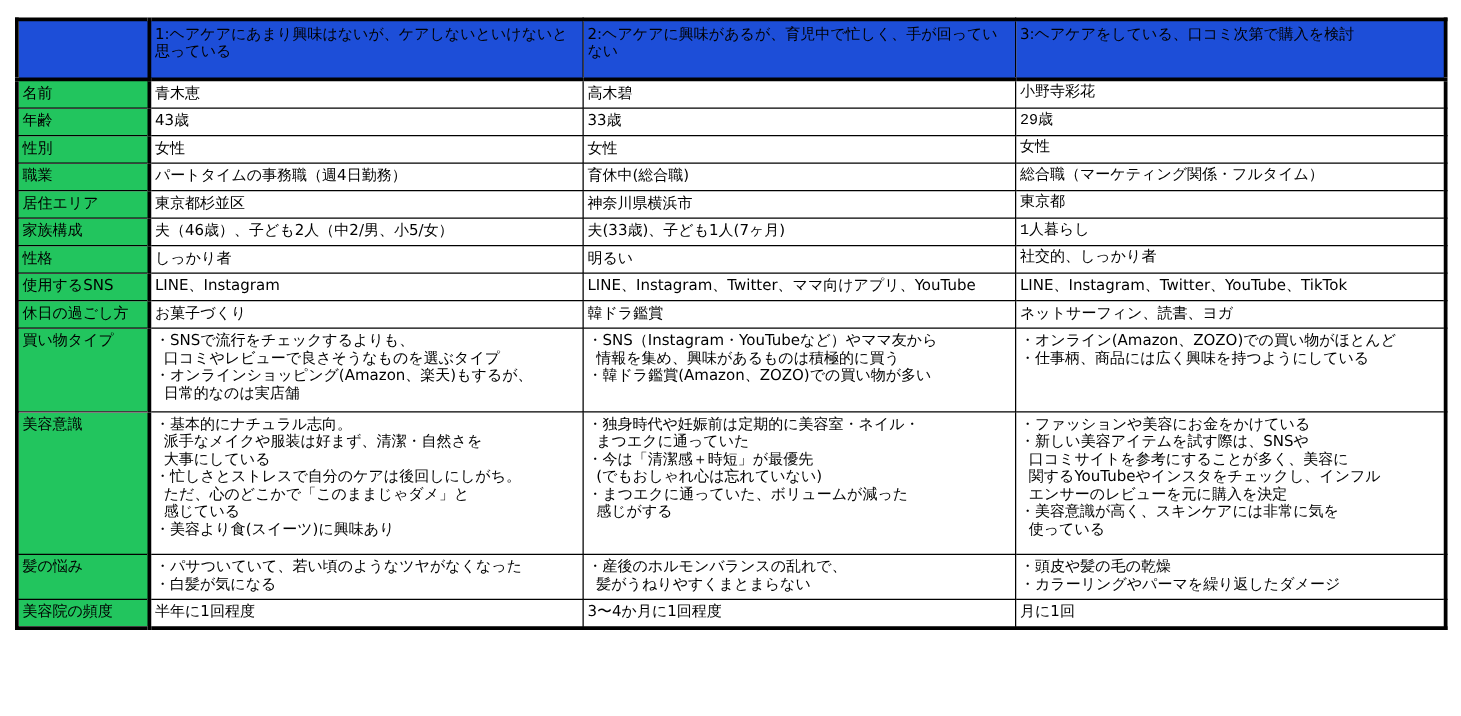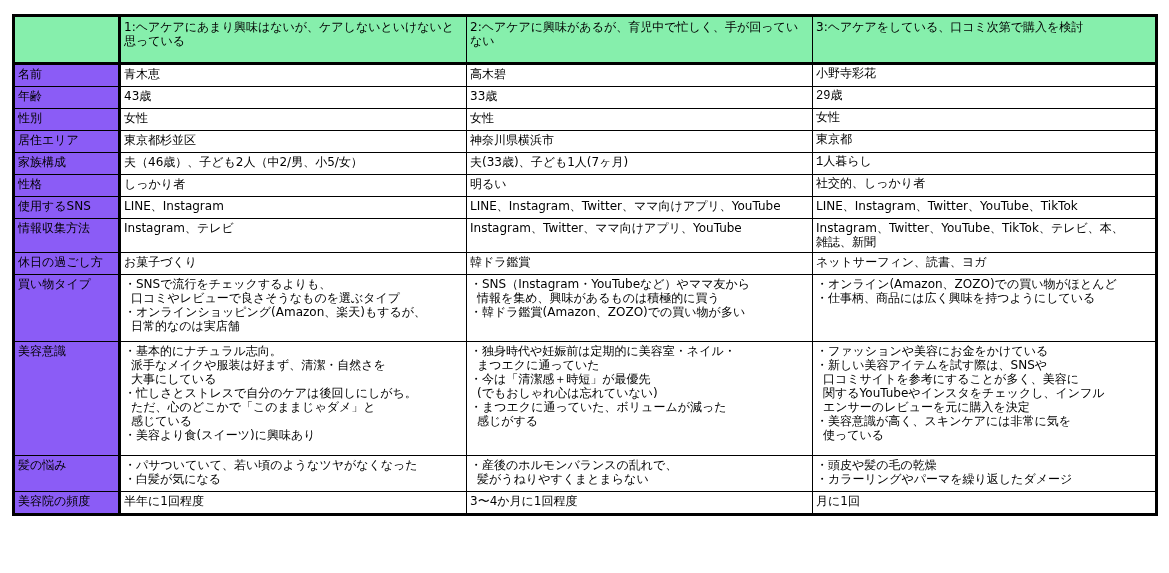--- a/index.html
+++ b/index.html
@@ -33,27 +33,27 @@
     #persona-table th, #persona-table td {
       border: 1px solid #000000;
       padding: 2px 3px 2px 3px;
       vertical-align: top;
       text-align: left;
       font-weight: normal;
       overflow: hidden;
       white-space: normal;
     }
     #persona-table thead th {
-      background: #86efac;
+      background: #1d4ed8;
       height: 40px;
       padding-top: 3px;
       border-bottom: 3px solid #000000;
     }
     #persona-table tbody th {
-      background: #8b5cf6;
+      background: #22c55e;
       border-right: 3px solid #000000;
     }
     #persona-table thead th.corner {
       border-right: 3px solid #000000;
     }
     tr.h22 th, tr.h22 td { height: 17px; }
     tr.h34 th, tr.h34 td { height: 29px; }
     tr.h67 th, tr.h67 td { height: 62px; }
     tr.h114 th, tr.h114 td { height: 109px; }
     tr.h36 th, tr.h36 td { height: 31px; margin-top: 16px; }
@@ -95,20 +95,26 @@
       <td class="shift">29歳</td>
     </tr>
 
     <tr class="h22">
       <th>性別</th>
       <td>女性</td>
       <td>女性</td>
       <td class="shift">女性</td>
     </tr>
 
+    <tr class="h22">
+      <th>職業</th>
+      <td>パートタイムの事務職（週4日勤務）</td>
+      <td>育休中(総合職)</td>
+      <td class="shift">総合職（マーケティング関係・フルタイム）</td>
+    </tr>
 
     <tr class="h22">
       <th>居住エリア</th>
       <td>東京都杉並区</td>
       <td>神奈川県横浜市</td>
       <td class="shift">東京都</td>
     </tr>
 
     <tr class="h22">
       <th>家族構成</th>
@@ -125,33 +131,20 @@
     </tr>
 
 
     <tr class="h22">
       <th>使用するSNS</th>
       <td>LINE、Instagram</td>
       <td>LINE、Instagram、Twitter、ママ向けアプリ、YouTube</td>
       <td>LINE、Instagram、Twitter、YouTube、TikTok</td>
     </tr>
 
-    <tr class="h34">
-      <th>情報収集方法</th>
-      <td>
-        <span class="line">Instagram、テレビ</span>
-      </td>
-      <td>
-        <span class="line">Instagram、Twitter、ママ向けアプリ、YouTube</span>
-      </td>
-      <td>
-        <span class="line">Instagram、Twitter、YouTube、TikTok、テレビ、本、</span>
-        <span class="line">雑誌、新聞</span>
-      </td>
-    </tr>
 
     <tr class="h22">
       <th>休日の過ごし方</th>
       <td>お菓子づくり</td>
       <td>韓ドラ鑑賞</td>
       <td>ネットサーフィン、読書、ヨガ</td>
     </tr>
 
     <tr class="h67">
       <th>買い物タイプ</th>

